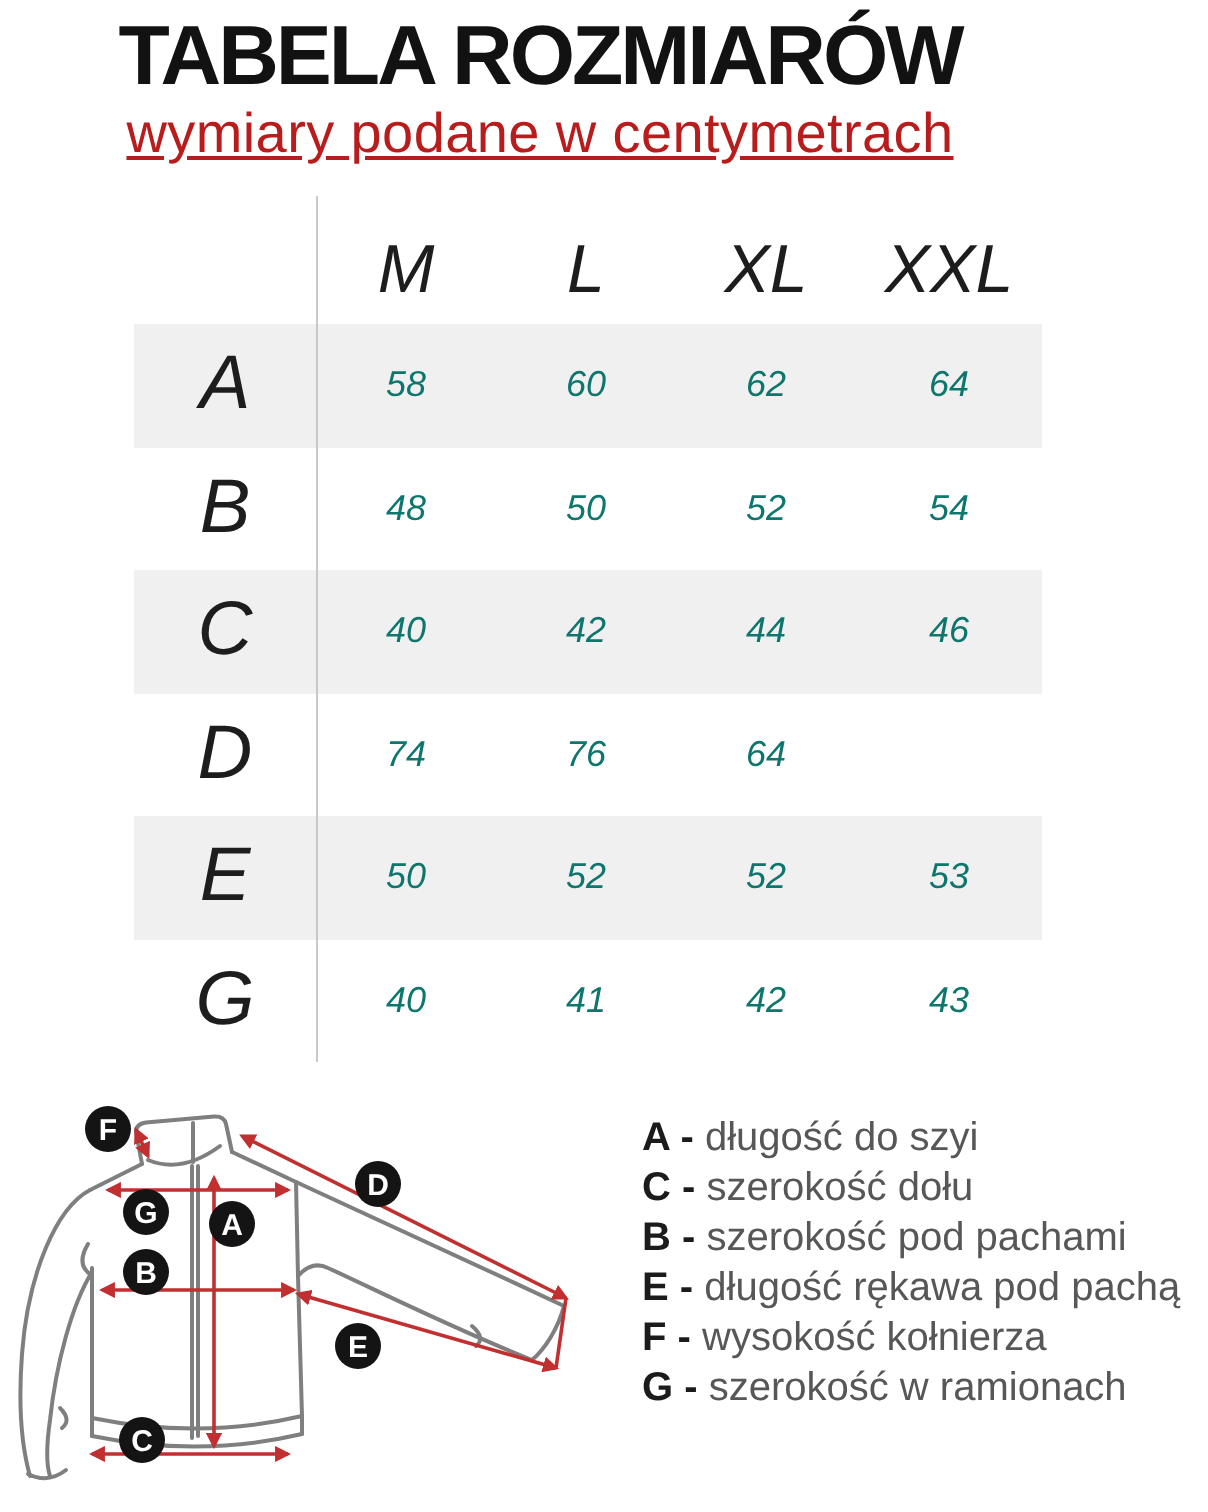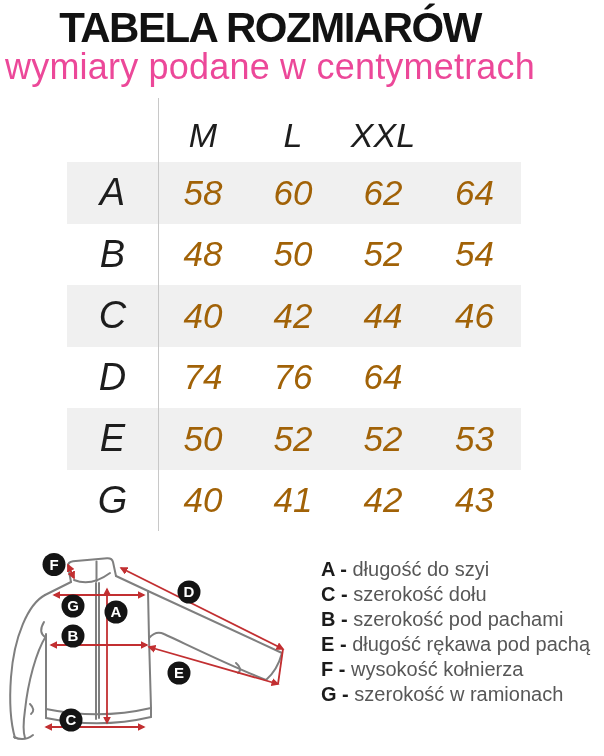--- a/index.html
+++ b/index.html
@@ -12,38 +12,38 @@
   }
   .page { position: absolute; inset: 0; padding-left: 21px; }
 
   
   .header { position: absolute; left: 0; top: 5px; width: 540px; text-align: center; }
   .title {
     font-size: 42px; font-weight: 800; color: #121212;
     letter-spacing: -1.5px; line-height: 46px;
   }
   .subtitle {
-    font-size: 36px; font-weight: 300; color: #ec4899;
-    letter-spacing: 0.2px; line-height: 31px;
+    font-size: 28px; font-weight: 300; color: #b91c1c;
+    letter-spacing: 0.2px; line-height: 31px; text-decoration: underline;
   }
 
   
   .size-table { position: absolute; left: 67px; top: 100px; width: 454px; font-style: italic; }
   .trow {
     display: grid;
     grid-template-columns: 91px 90px 90px 90px 93px;
     align-items: center;
     height: 61.5px;
   }
   .trow.alt { background: #f0f0f0; }
   .trow.thead { height: 62px; align-items: end; }
   .cell { text-align: center; }
   .thead .cell { font-size: 34px; color: #1d1d1d; padding-bottom: 7px; }
   .row-label { font-size: 38px; color: #1d1d1d; }
-  .row-val  { font-size: 35px; color: #a16207; text-align: center; }
+  .row-val  { font-size: 18px; color: #0f766e; text-align: center; }
   .divider {
     position: absolute; left: 158px; top: 98px;
     width: 1px; height: 433px; background: #c8c8c8;
   }
 
   
   .legend { position: absolute; left: 308px; top: 557px; margin-left: 13px; }
   .legend-item { font-size: 20px; line-height: 25px; color: #575757; white-space: nowrap; }
   .legend-letter, .legend-sep { font-weight: bold; color: #1b1b1b; }
 
@@ -63,20 +63,21 @@
   <div class="header">
     <div class="title">TABELA ROZMIARÓW</div>
     <div class="subtitle">wymiary podane w centymetrach</div>
   </div>
 
   <div class="size-table">
     <div class="trow thead">
       <div class="cell"></div>
       <div class="cell">M</div>
       <div class="cell">L</div>
+      <div class="cell">XL</div>
       <div class="cell">XXL</div>
     </div>
     <div>
         <div class="trow alt">
           <div class="cell row-label">A</div>
           <div class="cell row-val">58</div>
           <div class="cell row-val">60</div>
           <div class="cell row-val">62</div>
           <div class="cell row-val">64</div>
         </div>

